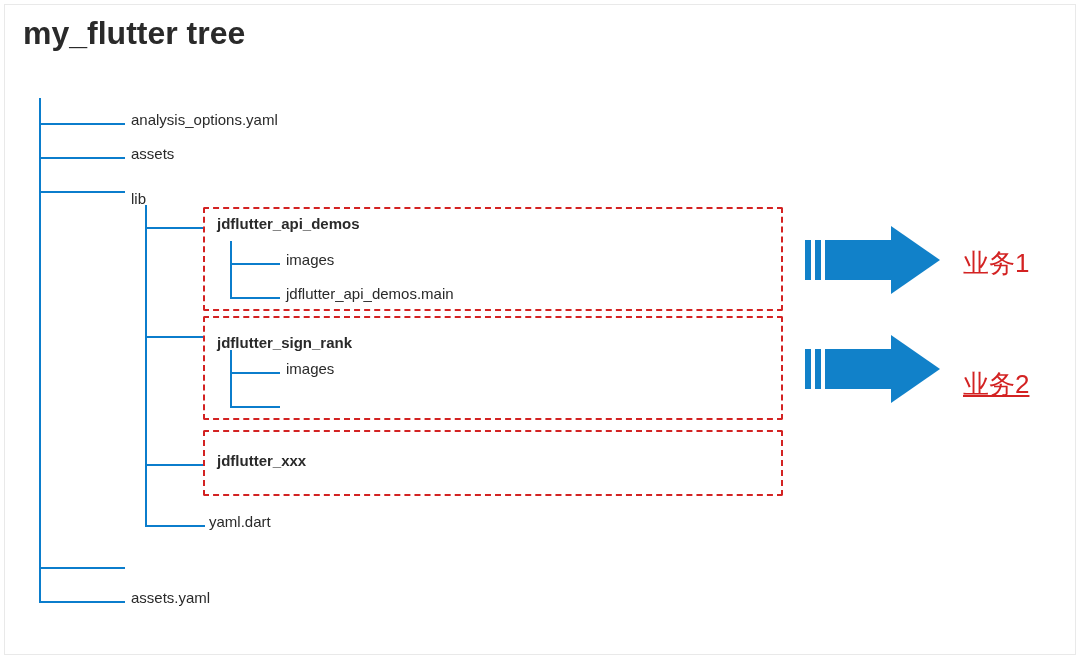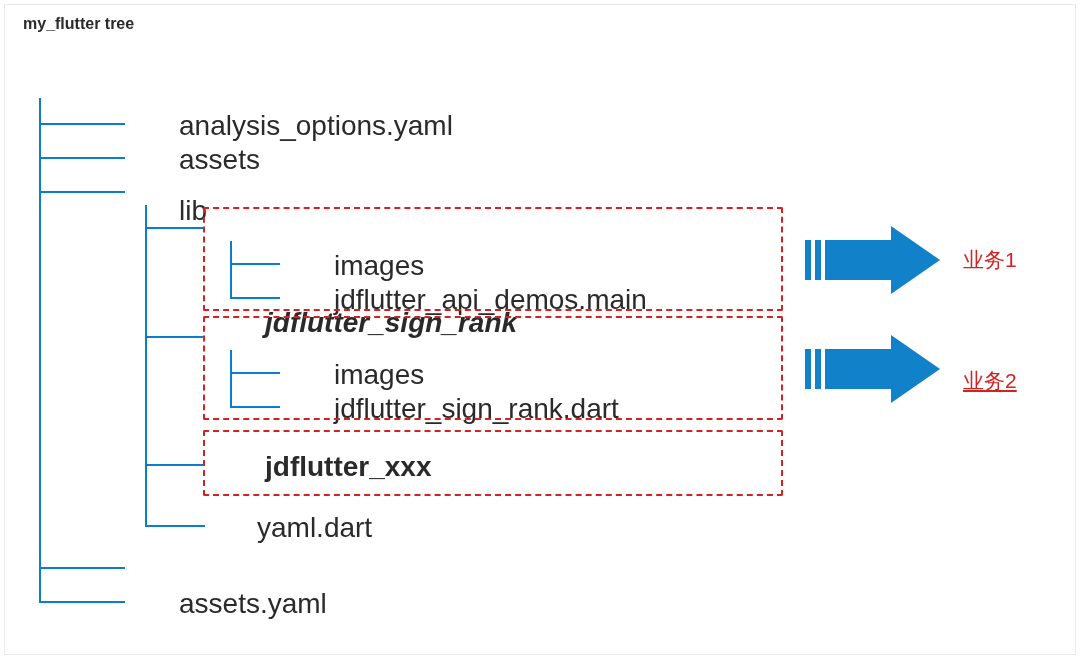--- a/index.html
+++ b/index.html
@@ -17,31 +17,30 @@
     left: 4px;
     top: 4px;
     right: 4px;
     bottom: 4px;
     border: 1px solid #e9e9e9;
   }
   .title {
     position: absolute;
     left: 18px;
     top: 10px;
-    font-size: 16px;
+    font-size: 32px;
     font-weight: 700;
   }
 
   
   .node {
     position: absolute;
-    font-size: 28px;
+    font-size: 15px;
     line-height: 1;
     white-space: nowrap;
-    margin-left: 48px;
   }
   .bold { font-weight: 700; }
 
   
   .vline {
     position: absolute;
     width: 2px;
     background: #0b7dcc;
   }
   .hline {
@@ -55,21 +54,21 @@
     position: absolute;
     border: 2px dashed #d32222;
     border-radius: 2px;
     box-sizing: border-box;
   }
 
   
   .label {
     position: absolute;
     color: #d32222;
-    font-size: 21px;
+    font-size: 26px;
     font-weight: 400;
     white-space: nowrap;
   }
 
   
   .arrow-wrap {
     position: absolute;
   }
 </style>
 </head>
@@ -81,45 +80,45 @@
 
   <div class="vline" style="left:34px; top:93px; height:503px;"></div>
 
   <div class="hline" style="left:34px; top:118px; width:86px;"></div>
   <div class="node" style="left:126px; top:107px;">analysis_options.yaml</div>
 
   <div class="hline" style="left:34px; top:152px; width:86px;"></div>
   <div class="node" style="left:126px; top:141px;">assets</div>
 
   <div class="hline" style="left:34px; top:186px; width:86px;"></div>
-  <div class="node" style="left:126px; top:192px;">lib</div>
+  <div class="node" style="left:126px; top:186px;">lib</div>
 
   <div class="hline" style="left:34px; top:562px; width:86px;"></div>
 
   <div class="hline" style="left:34px; top:596px; width:86px;"></div>
   <div class="node" style="left:126px; top:585px;">assets.yaml</div>
 
   <div class="vline" style="left:140px; top:200px; height:320px;"></div>
 
   <div class="hline" style="left:140px; top:222px; width:60px;"></div>
+  <div class="node bold" style="left:212px; top:211px;">jdflutter_api_demos</div>
 
   <div class="vline" style="left:225px; top:236px; height:58px;"></div>
   <div class="hline" style="left:225px; top:258px; width:50px;"></div>
   <div class="node" style="left:281px; top:247px;">images</div>
   <div class="hline" style="left:225px; top:292px; width:50px;"></div>
   <div class="node" style="left:281px; top:281px;">jdflutter_api_demos.main</div>
 
   <div class="hline" style="left:140px; top:331px; width:60px;"></div>
-  <div class="node bold" style="left:212px; top:304px;font-style:italic;">jdflutter_sign_rank</div>
+  <div class="node bold" style="left:212px; top:330px;">jdflutter_sign_rank</div>
 
   <div class="vline" style="left:225px; top:345px; height:58px;"></div>
   <div class="hline" style="left:225px; top:367px; width:50px;"></div>
   <div class="node" style="left:281px; top:356px;">images</div>
   <div class="hline" style="left:225px; top:401px; width:50px;"></div>
-  <div class="node" style="left:281px; top:390px;">jdflutter_sign_rank.dart</div>
 
   <div class="hline" style="left:140px; top:459px; width:60px;"></div>
   <div class="node bold" style="left:212px; top:448px;text-align:right;">jdflutter_xxx</div>
 
   <div class="hline" style="left:140px; top:520px; width:60px;"></div>
   <div class="node" style="left:204px; top:509px;">yaml.dart</div>
 
   <div class="modbox" style="left:198px; top:202px; width:580px; height:104px;"></div>
   <div class="modbox" style="left:198px; top:311px; width:580px; height:104px;"></div>
   <div class="modbox" style="left:198px; top:425px; width:580px; height:66px;"></div>

